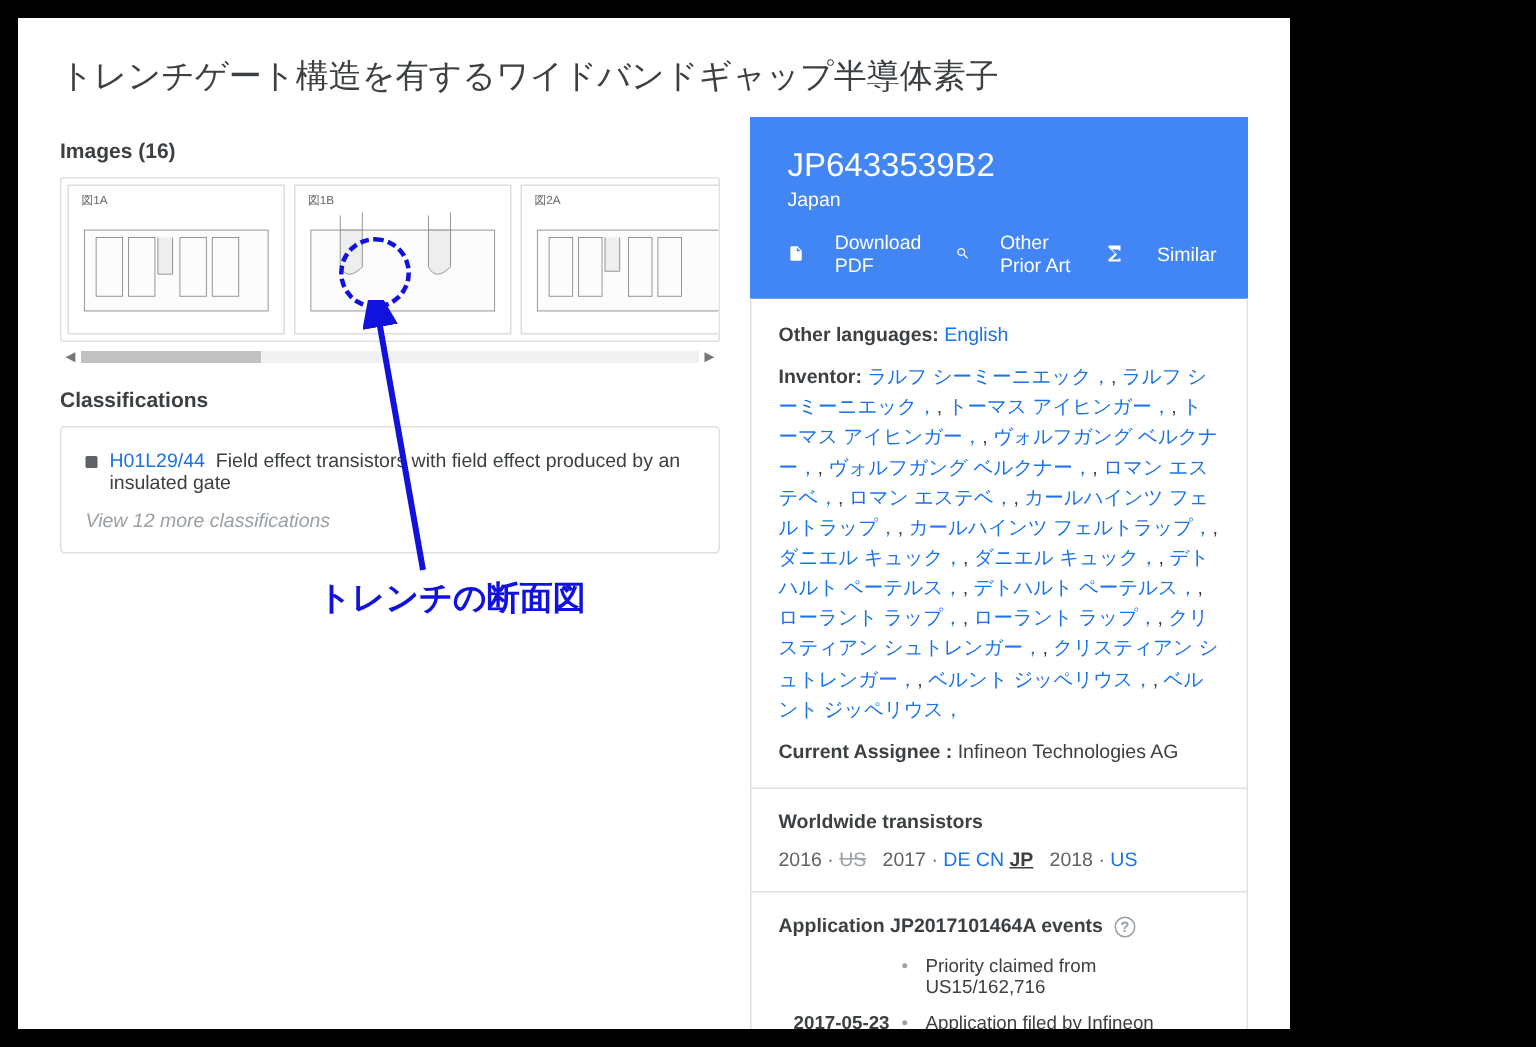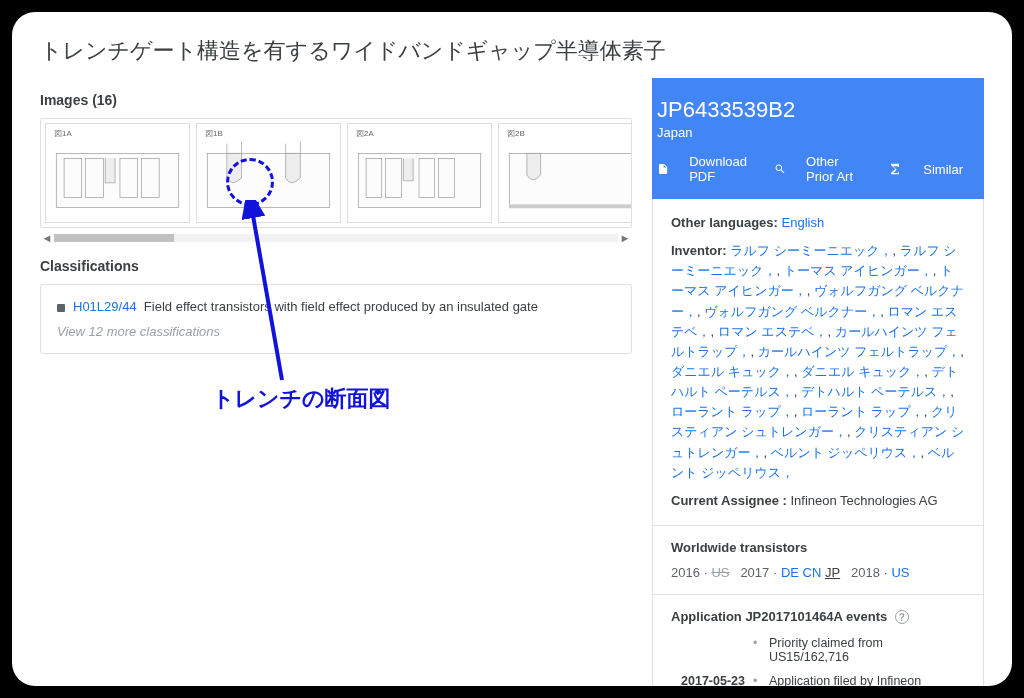--- a/index.html
+++ b/index.html
@@ -1,17 +1,17 @@
 <!DOCTYPE html>
 <html><head>
 <meta charset="utf-8">
 <style>
   * { box-sizing: border-box; margin: 0; padding: 0; }
   body { font-family: Arial, "Helvetica Neue", sans-serif; background: #000; width: 1024px; height: 698px; overflow: hidden; }
-  .frame { background: #fff; width: 1000px; height: 674px; margin: 12px; overflow: hidden; position: relative; border-radius: 23px; }
+  .frame { background: #fff; width: 848px; height: 674px; margin: 12px; overflow: hidden; position: relative; }
   .title { font-size: 22px; color: #3c4043; padding: 24px 28px 12px 28px; font-weight: 400; }
   .content { display: flex; padding: 0 28px 0 28px; gap: 20px; }
   .left { flex: 1; min-width: 0; }
   .right { width: 332px; flex-shrink: 0; }
   .section-label { font-size: 14px; color: #3c4043; font-weight: 700; margin: 14px 0 10px 0; }
   .images-row { display: flex; gap: 6px; overflow: hidden; height: 110px; border: 1px solid #e0e0e0; border-radius: 2px; padding: 4px; position: relative; }
   .img-thumb { width: 145px; height: 100px; background: #fff; border: 1px solid #ddd; flex-shrink: 0; position: relative; }
   .img-thumb svg { width: 100%; height: 100%; }
   .scrollbar-row { display: flex; align-items: center; margin-top: 4px; font-size: 11px; color: #777; }
   .scroll-arrow { width: 14px; text-align: center; cursor: pointer; user-select: none; }
@@ -19,35 +19,35 @@
   .scroll-thumb { position: absolute; left: 0; top: 0; width: 120px; height: 8px; background: #c1c1c1; }
   .classif-box { border: 1px solid #e0e0e0; border-radius: 3px; padding: 14px 16px; margin-top: 8px; }
   .classif-line { font-size: 13px; color: #3c4043; display: flex; align-items: flex-start; gap: 8px; }
   .classif-bullet { width: 8px; height: 8px; background: #5f6368; border-radius: 1px; margin-top: 5px; flex-shrink: 0; }
   .classif-code { color: #1a73e8; }
   .classif-more { font-style: italic; color: #9aa0a6; font-size: 13px; margin-top: 10px; }
   .annotation { position: absolute; color: #1212dd; font-weight: 700; font-size: 22px; }
   .circle-ann { position: absolute; border: 3px dashed #1212dd; border-radius: 50%; }
   .arrow-ann { position: absolute; }
   
-  .blue-header { background: #4285f4; color: #fff; padding: 18px 20px 14px 4px; border: 1px solid #4285f4; }
+  .blue-header { background: #4285f4; color: #fff; padding: 18px 20px 14px 24px; border: 1px solid #4285f4; }
   .patent-id { font-size: 22px; font-weight: 400; }
   .country { font-size: 13px; margin-top: 2px; }
   .action-row { display: flex; gap: 18px; margin-top: 14px; font-size: 13px; align-items: center; }
   .action { display: flex; align-items: center; gap: 20px; cursor: pointer; }
   .action svg { width: 16px; height: 16px; fill: #fff; }
   .info-box { border: 1px solid #e0e0e0; border-top: none; padding: 14px 18px; font-size: 13px; color: #3c4043; line-height: 1.55; }
   .info-box .lbl { font-weight: 700; }
   .info-box a { color: #1a73e8; text-decoration: none; }
   .wa-box { border: 1px solid #e0e0e0; border-top: none; padding: 14px 18px; font-size: 13px; color: #3c4043; }
   .wa-title { font-weight: 700; margin-bottom: 10px; }
   .wa-years { color: #5f6368; }
   .wa-years .strike { text-decoration: line-through; color: #9aa0a6; }
   .wa-years a { color: #1a73e8; text-decoration: none; }
-  .wa-years .current { text-decoration: underline; color: #3c4043; font-weight: 400; margin-top: 20px; }
+  .wa-years .current { text-decoration: underline; color: #3c4043; font-weight: 700; margin-top: 20px; }
   .events-box { border: 1px solid #e0e0e0; border-top: none; padding: 14px 18px 30px 18px; font-size: 13px; color: #3c4043; }
   .events-title { font-weight: 700; margin-bottom: 12px; }
   .help-icon { display: inline-block; width: 14px; height: 14px; border: 1px solid #9aa0a6; border-radius: 50%; text-align: center; font-size: 10px; line-height: 13px; color: #9aa0a6; margin-left: 4px; }
   .ev-row { display: flex; gap: 8px; margin-bottom: 10px; font-size: 12.5px; }
   .ev-date { width: 74px; flex-shrink: 0; font-weight: 700; text-align: right; }
   .ev-bullet { color: #9aa0a6; width: 8px; }
   .ev-text { flex: 1; }
   .inventor-links a { white-space: normal; }
 </style>
 </head>

